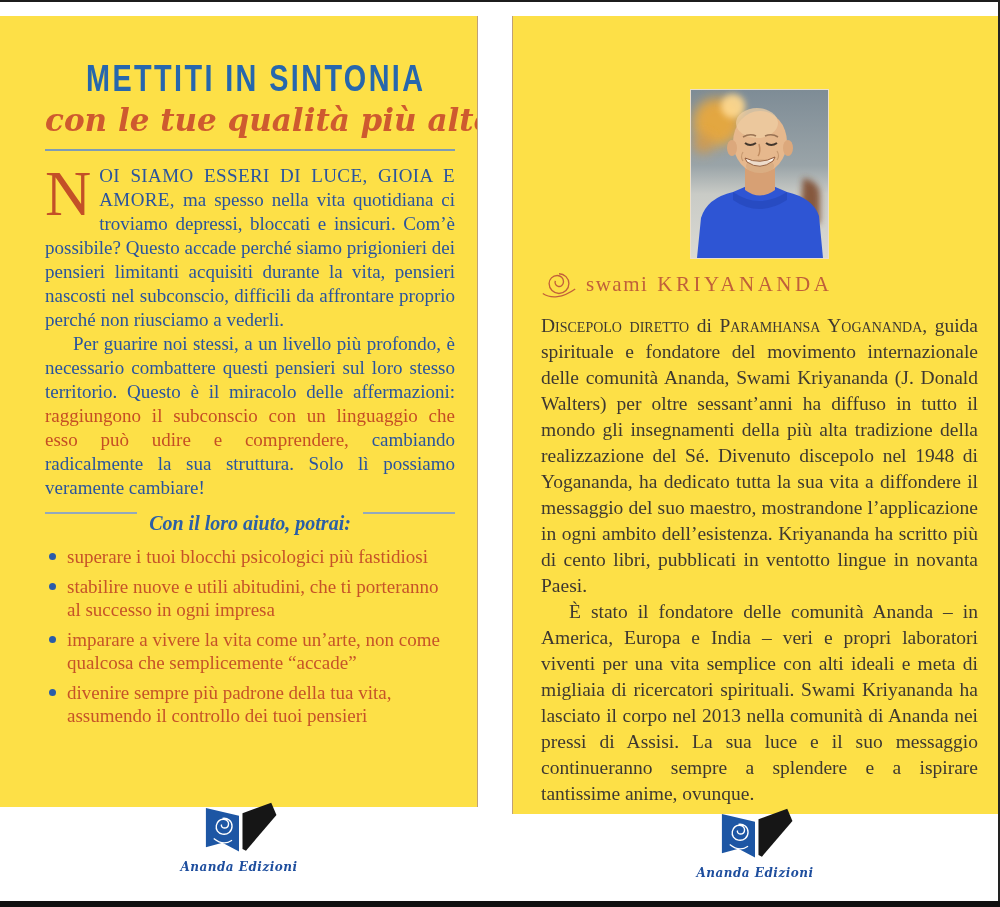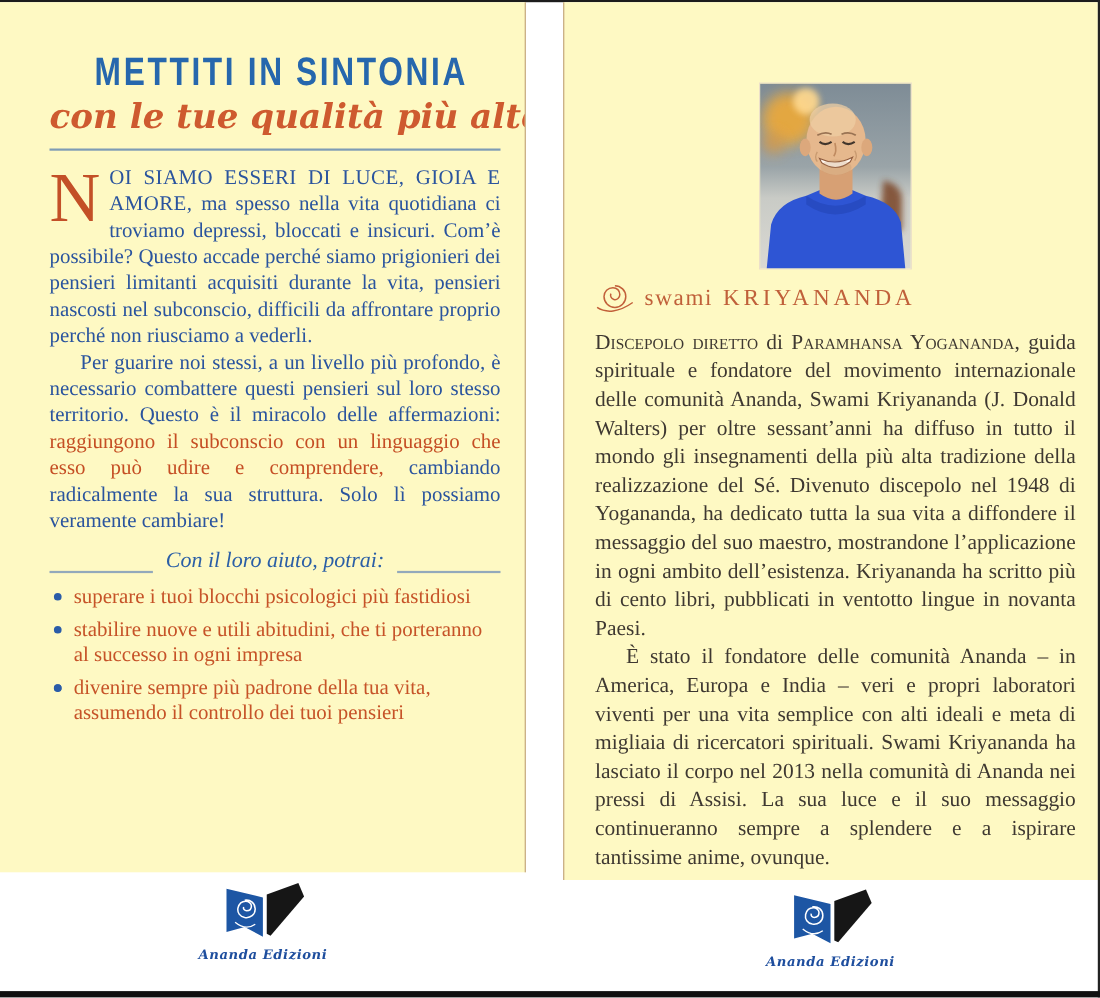--- a/index.html
+++ b/index.html
@@ -3,21 +3,21 @@
 <meta charset="utf-8">
 <style>
   * { margin:0; padding:0; box-sizing:border-box; }
   body { background:#ffffff; font-family:"Liberation Serif", serif; }
   .page { position:relative; width:1000px; height:907px; background:#ffffff; overflow:hidden; }
 
   .edge-top    { position:absolute; top:0; left:0; width:100%; height:2px; background:#1c1c1c; }
   .edge-bottom { position:absolute; bottom:0; left:0; width:100%; height:6px; background:#101010; }
   .edge-right  { position:absolute; top:0; right:0; width:2px; height:100%; background:#222; }
 
-  .flap { position:absolute; top:2px; background:#fef9c3; overflow:hidden; }
+  .flap { position:absolute; top:16px; background:#fde047; overflow:hidden; }
   .flap-left  { left:0;    width:478px; height:791px; border-right:1px solid #bfa077; padding:42px 22px 0 45px; }
   .flap-right { left:512px; width:486px; height:798px; border-left:1px solid #bfa077; padding:0 20px 0 28px; }
 
   
   .title {
     font-family:"Liberation Sans", sans-serif; font-weight:bold;
     font-size:36px; letter-spacing:3px; color:#2667AD;
     text-align:center; white-space:nowrap;
     transform:scaleX(0.80); transform-origin:center;
   }
@@ -29,21 +29,21 @@
 
   .body-text { margin-top:13px; font-size:19px; line-height:24px; color:#2A549E;
                text-align:justify; hyphens:auto; }
   .body-text p { margin:0; }
   .body-text p.indent { text-indent:28px; }
   .dropcap { float:left; font-size:64px; line-height:52px; padding:4px 8px 0 0;
              color:#C35027; font-weight:400; }
   .lead-caps { letter-spacing:0.4px; }
   .hl { color:#C54E24; font-weight:normal; }
 
-  .divider { display:flex; align-items:flex-end; gap:12px; margin:12px 0 10px 0; }
+  .divider { display:flex; align-items:flex-start; gap:12px; margin:12px 0 10px 0;font-weight:bold; }
   .divider .line { flex:1; height:2px; background:#93A9BB; }
   .divider .label { font-style:italic; font-size:20px; color:#2B5FA6; white-space:nowrap; }
 
   ul.benefits { list-style:none; margin-top:4px; }
   ul.benefits li { position:relative; padding-left:22px; margin-bottom:7px;
                    color:#C65328; font-size:19px; line-height:23px; text-align:left; }
   ul.benefits .dot { position:absolute; left:4px; top:8px; width:7px; height:7px;
                      border-radius:50%; background:#2A5CA8; }
 
   
@@ -83,21 +83,21 @@
 
     <div class="divider">
       <span class="line"></span>
       <span class="label">Con il loro aiuto, potrai:</span>
       <span class="line"></span>
     </div>
 
     <ul class="benefits">
       <li><span class="dot"></span><span>superare i tuoi blocchi psicologici più fastidiosi</span></li>
       <li><span class="dot"></span><span>stabilire nuove e utili abitudini, che ti porteranno al successo in ogni impresa</span></li>
-      <li><span class="dot"></span></li>
+      <li><span class="dot"></span><span>imparare a vivere la vita come un’arte, non come qualcosa che semplicemente “accade”</span></li>
       <li><span class="dot"></span><span>divenire sempre più padrone della tua vita, assumendo il controllo dei tuoi pensieri</span></li>
     </ul>
   </div>
 
   <div class="logo-block logo-left">
     <svg width="88" height="54" viewBox="0 0 100 62">
       <polygon points="12,8 50,17 50,58 31,48 12,53" fill="#1D56A4"></polygon>
       <path d="M31,20 c6,-1 11,3 11,9 c0,6 -5,10 -11,9 c-5,-1 -8,-5 -7,-10 c1,-4 4,-7 8,-7 c3,0 6,2 6,5 c0,3 -2,5 -5,5 c-2,0 -4,-2 -3,-4" stroke="#ffffff" stroke-width="1.6" fill="none"></path>
       <path d="M21,43 q11,9 21,2" stroke="#ffffff" stroke-width="1.4" fill="none"></path>
       <polygon points="54,14 87,2 93,16 58,57 54,55" fill="#161616"></polygon>

